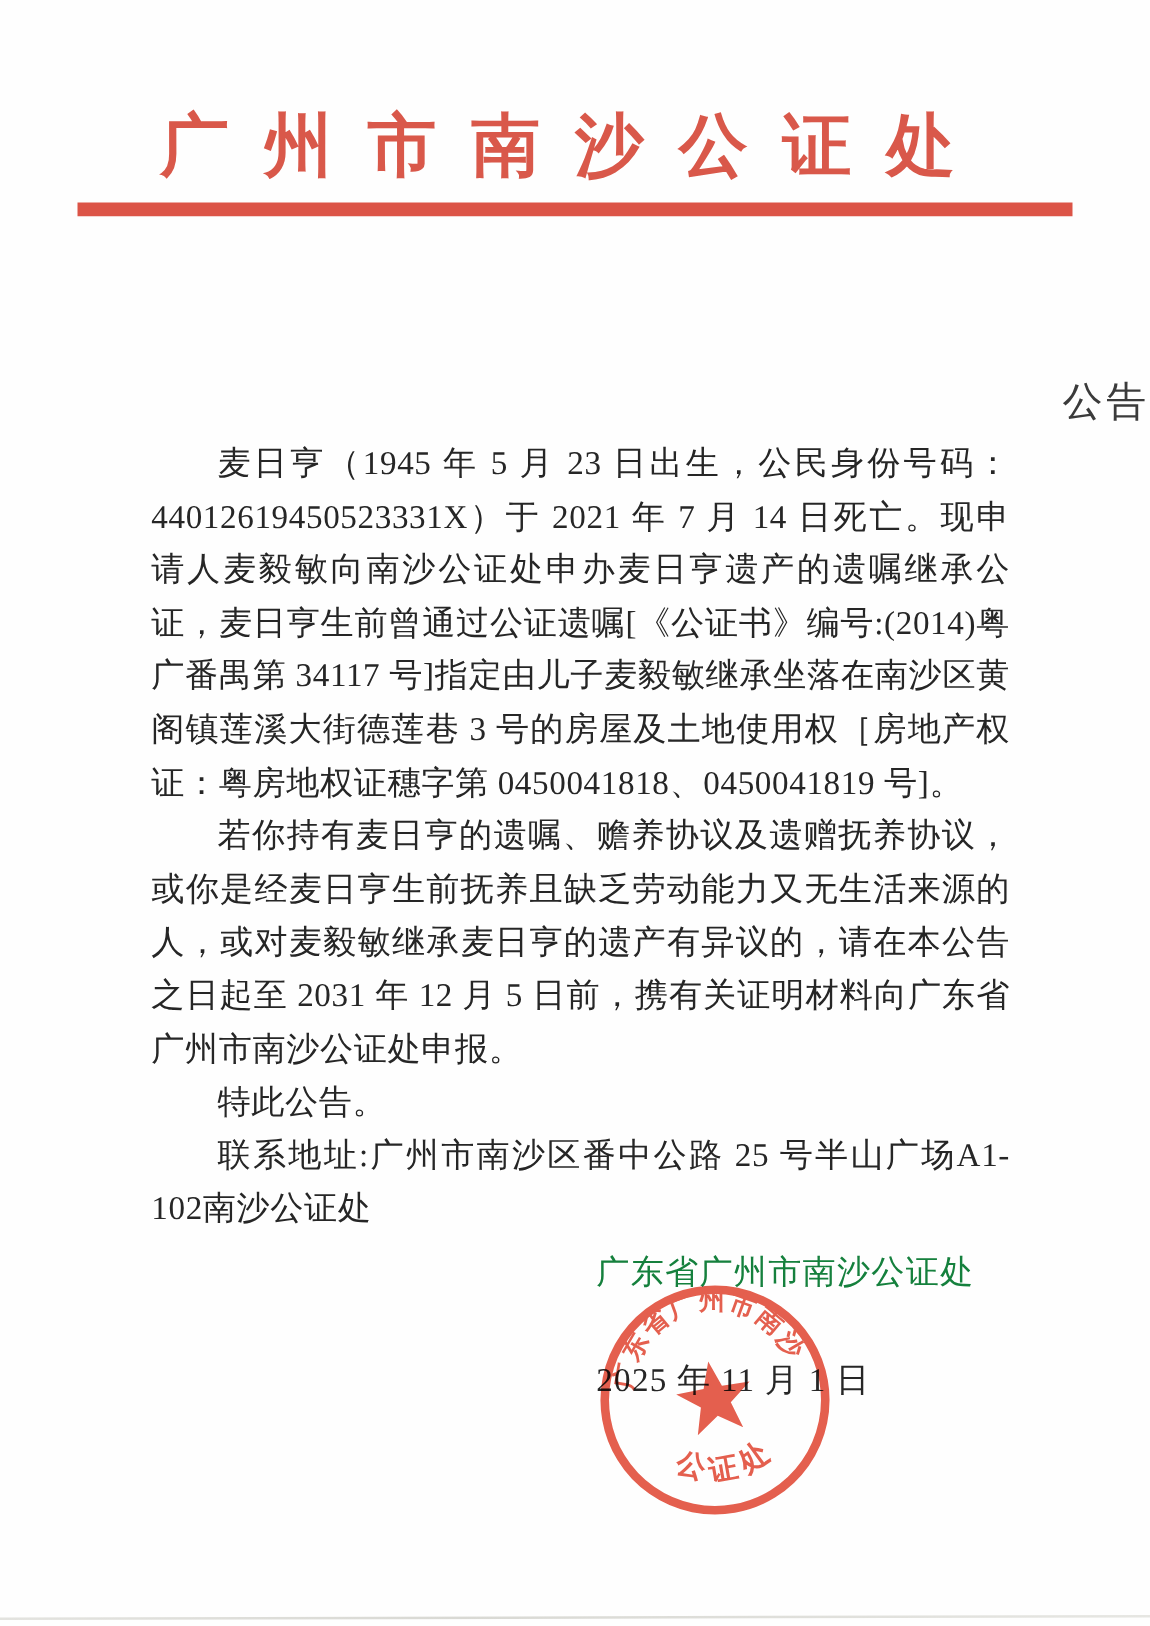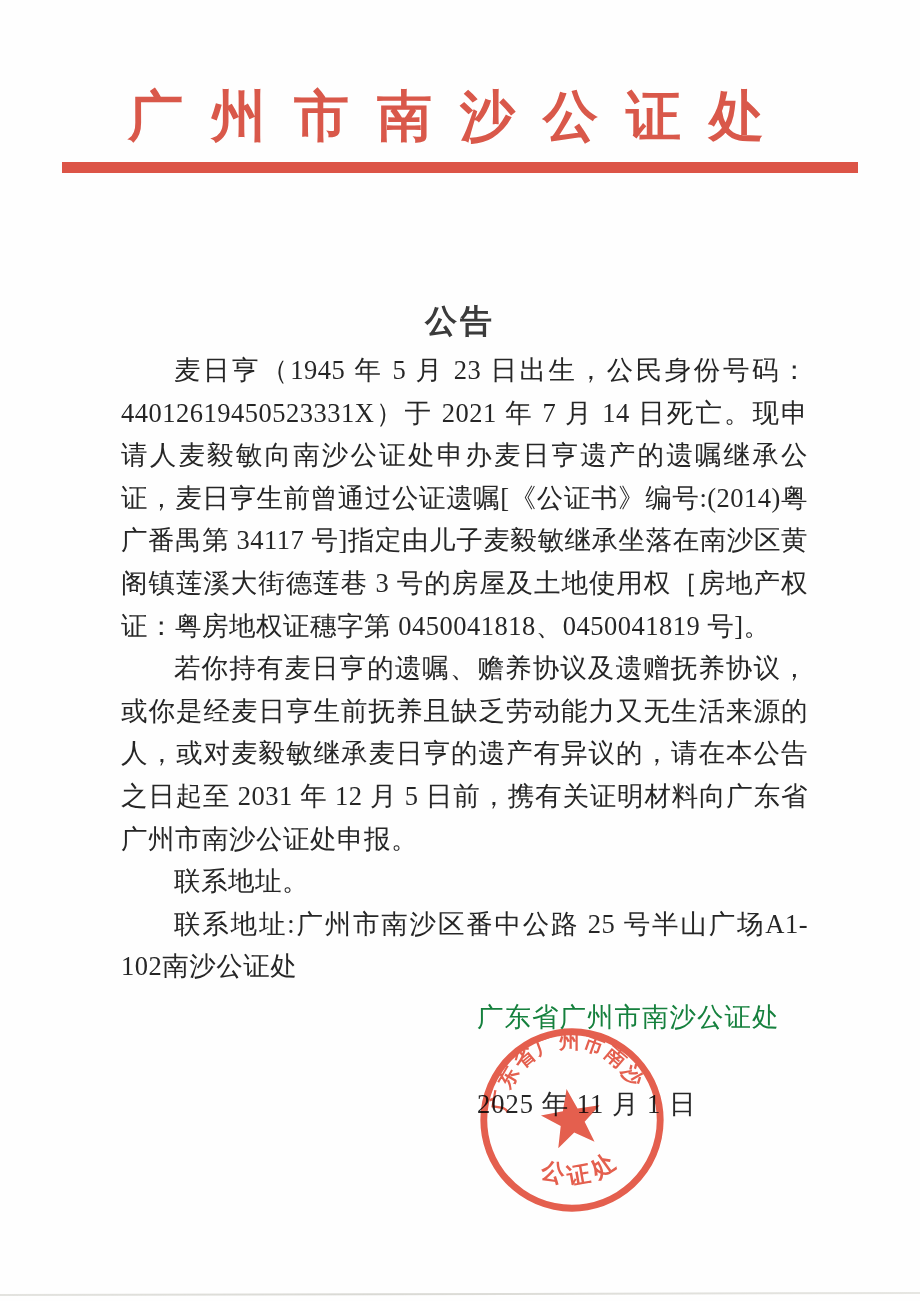--- a/index.html
+++ b/index.html
@@ -23,23 +23,23 @@
     color: #d9584a;
     font-family: "Liberation Serif", serif;
   }
   .red-bar {
     margin: 8px 62px 0 62px;
     height: 11px;
     background: #dc5447;
   }
   .doc-title {
     margin-top: 126px;
-    text-align: center;
+    text-align: right;
     font-size: 32px;
-    font-weight: bold;
+    font-weight: normal;
     letter-spacing: 3px;
     color: #3b3b3b;
     font-family: "Liberation Sans", sans-serif;
     line-height: 44px;
   }
   .body-text {
     margin: 6px 112px 0 121px;
     font-size: 26.5px;
     line-height: 42.6px;
     text-align: justify;
@@ -90,21 +90,21 @@
 
   <div class="org-title">广州市南沙公证处</div>
 
   <div class="red-bar"></div>
 
   <h1 class="doc-title">公告</h1>
 
   <div class="body-text">
     <p class="para">麦日亨（1945 年 5 月 23 日出生，公民身份号码：44012619450523331X）于 2021 年 7 月 14 日死亡。现申请人麦毅敏向南沙公证处申办麦日亨遗产的遗嘱继承公证，麦日亨生前曾通过公证遗嘱[《公证书》编号:(2014)粤广番禺第 34117 号]指定由儿子麦毅敏继承坐落在南沙区黄阁镇莲溪大街德莲巷 3 号的房屋及土地使用权［房地产权证：粤房地权证穗字第 0450041818、0450041819 号]。</p>
     <p class="para">若你持有麦日亨的遗嘱、赡养协议及遗赠抚养协议，或你是经麦日亨生前抚养且缺乏劳动能力又无生活来源的人，或对麦毅敏继承麦日亨的遗产有异议的，请在本公告之日起至 2031 年 12 月 5 日前，携有关证明材料向广东省广州市南沙公证处申报。</p>
-    <p class="para">联系地址。</p>
+    <p class="para">特此公告。</p>
     <p class="para">联系地址:广州市南沙区番中公路 25 号半山广场A1-102南沙公证处</p>
   </div>
 
   <div class="signature">广东省广州市南沙公证处</div>
 
   <div class="sig-date">2025 年 11 月 1 日</div>
 
   <div class="seal">
     <svg viewBox="0 0 200 200" width="196" height="196">
       <defs>

